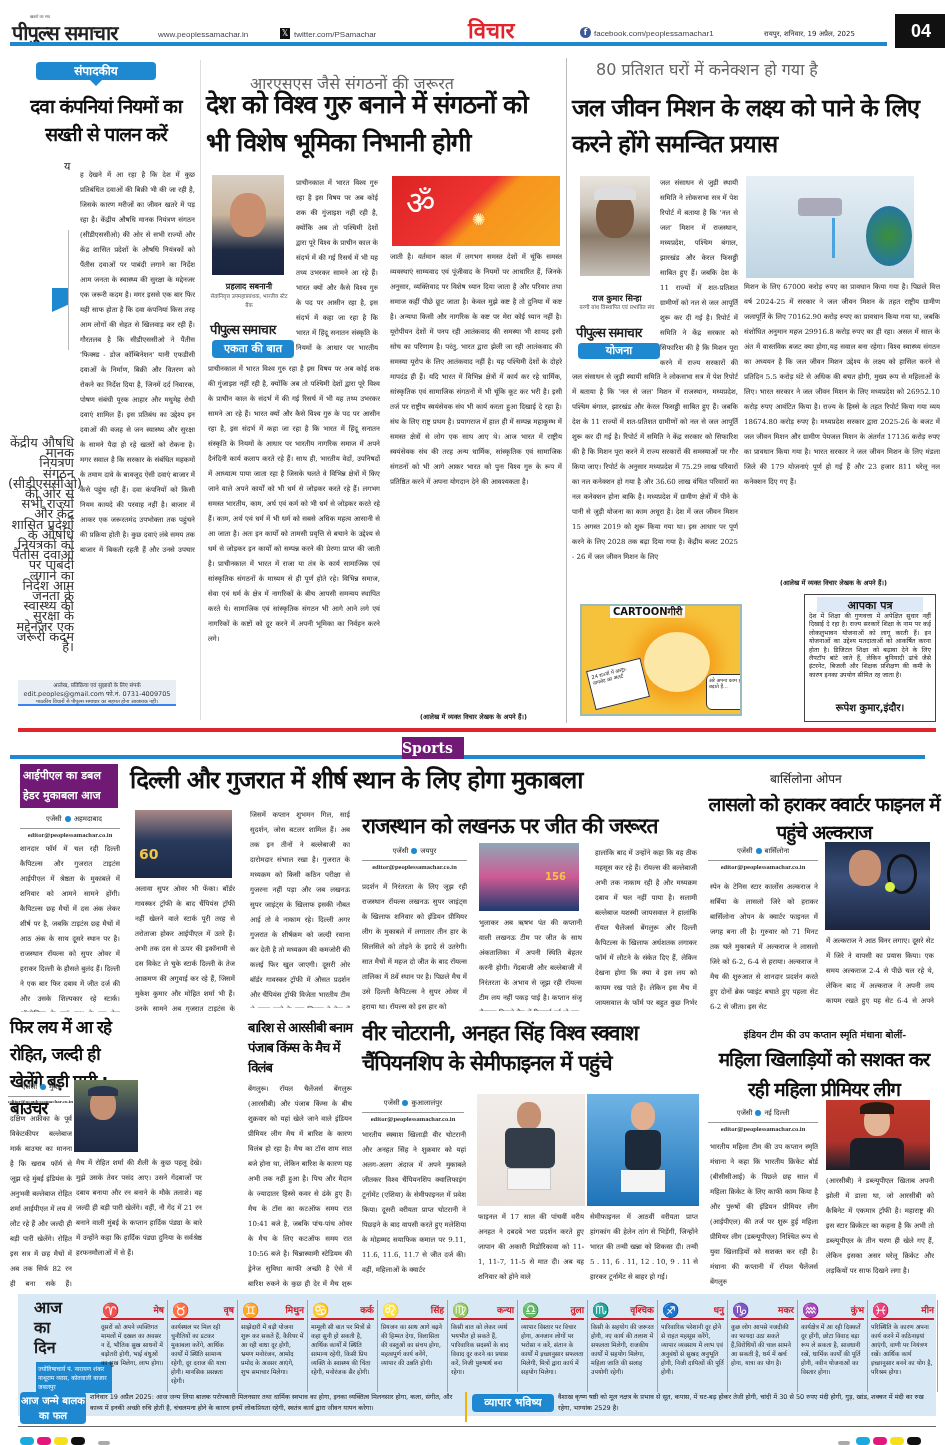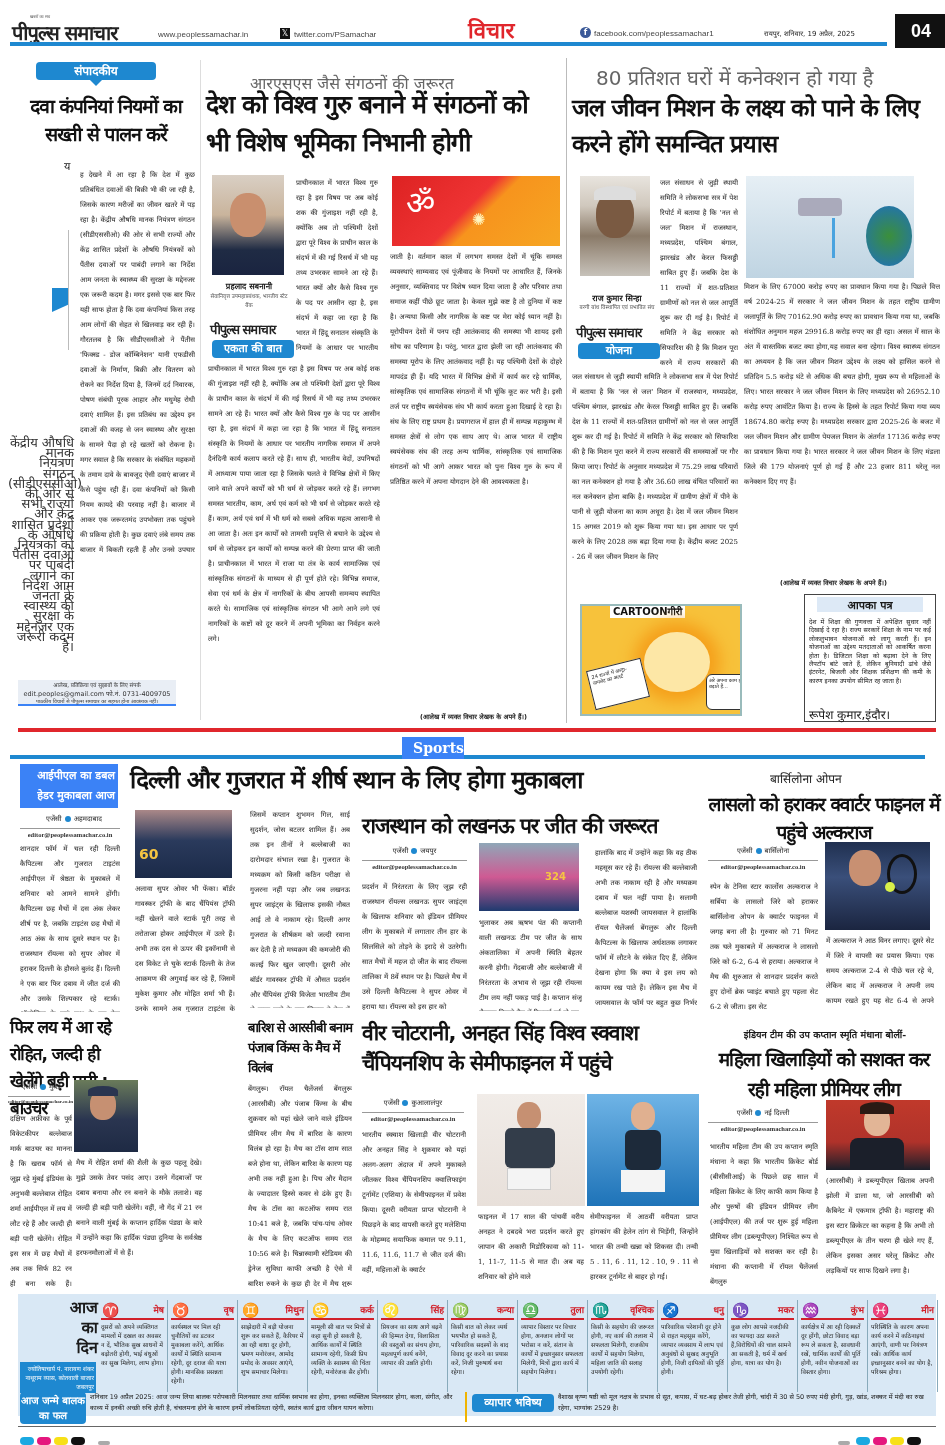--- a/index.html
+++ b/index.html
@@ -12,21 +12,21 @@
 .byline .dot{display:inline-block;width:6px;height:6px;border-radius:50%;background:#1e88d0;margin:0 3px;vertical-align:middle}
 .email{font-family:"Liberation Serif",serif;font-size:6.5px;font-weight:bold;text-align:center;border-top:1px solid #999;padding-top:2px;margin-top:2px;color:#333}
 .img{background:#888;overflow:hidden}
 .logo{font-family:"DejaVu Sans",sans-serif;font-weight:bold;font-size:20px;color:#222;letter-spacing:-1px}
 .hlink{font-family:"Liberation Sans",sans-serif;font-size:8px;color:#444}
 .blueline{background:#1e88d0}
 .redline{background:#e0262c}
 .pagebox{background:#111;color:#fff;font-family:"Liberation Sans",sans-serif;font-weight:bold;font-size:18px;text-align:center}
 
 .tagblue{background:#1e88d0;color:#fff;font-family:"DejaVu Sans",sans-serif;font-weight:bold;text-align:center;border-radius:4px}
-.tagred{background:#3b82f6;color:#fff;font-family:"DejaVu Sans",sans-serif;font-weight:bold;text-align:right}
+.tagred{background:#701a75;color:#fff;font-family:"DejaVu Sans",sans-serif;font-weight:bold;text-align:left}
 
 .hcell{position:absolute;top:1300px;height:115px;border-right:1px solid #8ab;padding:2px 3px}
 .hname{font-family:"DejaVu Sans",sans-serif;font-weight:bold;font-size:9px;color:#d1202a;text-align:right;border-bottom:2px solid #d1202a;height:18px;line-height:16px}
 .hglyph{position:absolute;left:4px;top:2px;font-size:14px;color:#234}
 .htext{font-family:"DejaVu Sans",sans-serif;font-size:7px;line-height:9.6px;color:#222;margin-top:2px}
 .dotc{display:inline-block;width:14px;height:8px;border-radius:4px;margin-right:3px}
 </style>
 </head>
 <body>
 
@@ -73,21 +73,21 @@
 <div class="abs t" style="top:176px;left:296px;width:82px;height:180px;overflow:hidden">प्राचीनकाल में भारत विश्व गुरु रहा है इस विषय पर अब कोई शक की गुंजाइश नहीं रही है, क्योंकि अब तो पश्चिमी देशों द्वारा पूरे विश्व के प्राचीन काल के संदर्भ में की गई रिसर्च में भी यह तथ्य उभरकर सामने आ रहे हैं। भारत क्यों और कैसे विश्व गुरु के पद पर आसीन रहा है, इस संदर्भ में कहा जा रहा है कि भारत में हिंदू सनातन संस्कृति के नियमों के आधार पर भारतीय नागरिक समाज में अपने दैनंदिनी कार्य कलाप करते रहे हैं। साथ ही, भारतीय वेदों, उपनिषदों में आध्यात्म पाया जाता रहा है जिसके चलते वे विभिन्न क्षेत्रों में किए जाने वाले अपने कार्यों को भी धर्म से जोड़कर करते रहे हैं। लगभग समस्त भारतीय, काम, अर्थ एवं कर्म को भी धर्म से जोड़कर करते रहे हैं। काम, अर्थ एवं धर्म में भी धर्म को सबसे अधिक महत्व आसानी से आ जाता है। अतः इन कार्यों को तामसी प्रवृत्ति से बचाने के उद्देश्य से धर्म से जोड़कर इन कार्यों को सम्पन्न करने की प्रेरणा प्राप्त की जाती है। प्राचीनकाल में भारत में राजा या तंत्र के कार्य सामाजिक एवं सांस्कृतिक संगठनों के माध्यम से ही पूर्ण होते रहे। विभिन्न समाज, सेवा एवं धर्म के क्षेत्र में नागरिकों के बीच आपसी समन्वय स्थापित करते थे। सामाजिक एवं सांस्कृतिक संगठन भी आगे आने लगे एवं नागरिकों के कष्टों को दूर करने में अपनी भूमिका का निर्वहन करने लगे।</div>
 <div class="abs t" style="top:362px;left:208px;width:172px;height:358px;overflow:hidden">प्राचीनकाल में भारत विश्व गुरु रहा है इस विषय पर अब कोई शक की गुंजाइश नहीं रही है, क्योंकि अब तो पश्चिमी देशों द्वारा पूरे विश्व के प्राचीन काल के संदर्भ में की गई रिसर्च में भी यह तथ्य उभरकर सामने आ रहे हैं। भारत क्यों और कैसे विश्व गुरु के पद पर आसीन रहा है, इस संदर्भ में कहा जा रहा है कि भारत में हिंदू सनातन संस्कृति के नियमों के आधार पर भारतीय नागरिक समाज में अपने दैनंदिनी कार्य कलाप करते रहे हैं। साथ ही, भारतीय वेदों, उपनिषदों में आध्यात्म पाया जाता रहा है जिसके चलते वे विभिन्न क्षेत्रों में किए जाने वाले अपने कार्यों को भी धर्म से जोड़कर करते रहे हैं। लगभग समस्त भारतीय, काम, अर्थ एवं कर्म को भी धर्म से जोड़कर करते रहे हैं। काम, अर्थ एवं धर्म में भी धर्म को सबसे अधिक महत्व आसानी से आ जाता है। अतः इन कार्यों को तामसी प्रवृत्ति से बचाने के उद्देश्य से धर्म से जोड़कर इन कार्यों को सम्पन्न करने की प्रेरणा प्राप्त की जाती है। प्राचीनकाल में भारत में राजा या तंत्र के कार्य सामाजिक एवं सांस्कृतिक संगठनों के माध्यम से ही पूर्ण होते रहे। विभिन्न समाज, सेवा एवं धर्म के क्षेत्र में नागरिकों के बीच आपसी समन्वय स्थापित करते थे। सामाजिक एवं सांस्कृतिक संगठन भी आगे आने लगे एवं नागरिकों के कष्टों को दूर करने में अपनी भूमिका का निर्वहन करने लगे।</div>
 <div class="abs img" style="top:176px;left:392px;width:168px;height:70px;background:linear-gradient(135deg,#d22 0%,#e33 45%,#f7941d 55%,#f6a623 100%)">
   <span style="position:absolute;left:14px;top:4px;font-size:32px;color:#fff;font-family:'DejaVu Sans',sans-serif">ॐ</span>
   <span style="position:absolute;left:80px;top:34px;font-size:16px;color:#fff7c0">✺</span>
 </div>
 <div class="abs t" style="top:250px;left:390px;width:172px;height:460px;overflow:hidden">जाती है। वर्तमान काल में लगभग समस्त देशों में चूंकि समस्त व्यवस्थाएं साम्यवाद एवं पूंजीवाद के नियमों पर आधारित हैं, जिनके अनुसार, व्यक्तिवाद पर विशेष ध्यान दिया जाता है और परिवार तथा समाज कहीं पीछे छूट जाता है। केवल मुझे कष्ट है तो दुनिया में कष्ट है। अन्यथा किसी और नागरिक के कष्ट पर मेरा कोई ध्यान नहीं है। यूरोपीयन देशों में पनप रही आतंकवाद की समस्या भी शायद इसी सोच का परिणाम है। परंतु, भारत द्वारा झेली जा रही आतंकवाद की समस्या यूरोप के लिए आतंकवाद नहीं है। यह पश्चिमी देशों के दोहरे मापदंड ही हैं। यदि भारत में विभिन्न क्षेत्रों में कार्य कर रहे धार्मिक, सांस्कृतिक एवं सामाजिक संगठनों में भी चूंकि कूट कर भरी है। इसी तर्ज पर राष्ट्रीय स्वयंसेवक संघ भी कार्य करता हुआ दिखाई दे रहा है। संघ के लिए राष्ट्र प्रथम है। प्रयागराज में हाल ही में सम्पन्न महाकुम्भ में समस्त क्षेत्रों से लोग एक साथ आए थे। आज भारत में राष्ट्रीय स्वयंसेवक संघ की तरह अन्य धार्मिक, सांस्कृतिक एवं सामाजिक संगठनों को भी आगे आकर भारत को पुनः विश्व गुरु के रूप में प्रतिष्ठित करने में अपना योगदान देने की आवश्यकता है।</div>
 <div class="abs" style="top:712px;left:420px;font-size:6.5px;font-weight:bold;font-family:'DejaVu Sans',sans-serif">(आलेख में व्यक्त विचार लेखक के अपने हैं।)</div>
 <div class="abs" style="top:58px;left:566px;width:1px;height:665px;background:#bbb"></div>
 
-<div class="abs sub" style="top:64px;left:596px;font-size:20px">80 प्रतिशत घरों में कनेक्शन हो गया है</div>
+<div class="abs sub" style="top:58px;left:596px;font-size:16px">80 प्रतिशत घरों में कनेक्शन हो गया है</div>
 <div class="abs hd" style="top:90px;left:572px;width:370px;font-size:24px;line-height:36px">जल जीवन मिशन के लक्ष्य को पाने के लिए करने होंगे समन्वित प्रयास</div>
 <div class="abs img" style="top:176px;left:580px;width:70px;height:100px;background:linear-gradient(180deg,#e8e4de 0%,#d0c8bd 30%,#8a7a68 60%,#c7c2ba 100%)">
   <div style="position:absolute;left:16px;top:16px;width:38px;height:46px;border-radius:45%;background:#7a5a42"></div>
   <div style="position:absolute;left:14px;top:10px;width:42px;height:14px;border-radius:50% 50% 0 0;background:#ddd"></div>
 </div>
 <div class="abs" style="top:292px;left:574px;width:86px;text-align:center;font-family:'DejaVu Sans',sans-serif;font-weight:bold;font-size:8px">राज कुमार सिन्हा</div>
 <div class="abs" style="top:303px;left:574px;width:86px;text-align:center;font-family:'DejaVu Sans',sans-serif;font-size:5.5px;line-height:8px;color:#555">बरगी बांध विस्थापित एवं प्रभावित संघ</div>
 <div class="abs logo" style="top:323px;left:576px;font-size:13px">पीपुल्स समाचार</div>
 <div class="abs tagblue" style="top:343px;left:578px;width:82px;height:16px;line-height:16px;font-size:11px">योजना</div>
 <div class="abs t" style="top:176px;left:660px;width:78px;height:192px;overflow:hidden">जल संसाधन से जुड़ी स्थायी समिति ने लोकसभा सत्र में पेश रिपोर्ट में बताया है कि 'नल से जल' मिशन में राजस्थान, मध्यप्रदेश, पश्चिम बंगाल, झारखंड और केरल फिसड्डी साबित हुए हैं। जबकि देश के 11 राज्यों में शत-प्रतिशत ग्रामीणों को नल से जल आपूर्ति शुरू कर दी गई है। रिपोर्ट में समिति ने केंद्र सरकार को सिफारिश की है कि मिशन पूरा करने में राज्य सरकारों की समस्याओं पर गौर किया जाए। रिपोर्ट के अनुसार मध्यप्रदेश में 75.29 लाख परिवारों का नल कनेक्शन हो गया है और 36.60 लाख वंचित परिवारों का नल कनेक्शन होना बाकि है। मध्यप्रदेश में ग्रामीण क्षेत्रों में पीने के पानी से जुड़ी योजना का काम अधूरा है। देश में जल जीवन मिशन 15 अगस्त 2019 को शुरू किया गया था। इस आधार पर पूर्ण करने के लिए 2028 तक बढ़ा दिया गया है। केंद्रीय बजट 2025 - 26 में जल जीवन मिशन के लिए</div>
@@ -101,23 +101,23 @@
 <div class="abs" style="top:578px;left:780px;font-size:6.5px;font-weight:bold;font-family:'DejaVu Sans',sans-serif">(आलेख में व्यक्त विचार लेखक के अपने हैं।)</div>
 
 <div class="abs" style="top:604px;left:580px;width:162px;height:112px;border:2px solid #9bb;background:#f7c23b;overflow:hidden">
   <div style="position:absolute;left:28px;top:-2px;background:#fff;padding:0 3px;font-family:'DejaVu Sans',sans-serif;font-weight:bold;font-size:10px;color:#111">CARTOONगीरी</div>
   <div style="position:absolute;left:62px;top:26px;width:66px;height:60px;border-radius:50%;background:#fde7a6;box-shadow:0 0 16px 10px #f59f1a"></div>
   <div style="position:absolute;left:8px;top:58px;width:56px;height:40px;background:#fff;border:1px solid #333;font-size:5px;padding:3px;transform:rotate(-14deg);font-family:'DejaVu Sans',sans-serif">24 राज्यों में अल्ट्रा-वायलेट का अलर्ट</div>
   <div style="position:absolute;left:124px;top:68px;width:40px;height:36px;background:#fff;border:1px solid #333;border-radius:6px;font-size:5px;padding:2px;font-family:'DejaVu Sans',sans-serif">अरे अपना काम ही बढ़ाते हैं...</div>
 </div>
 
 <div class="abs" style="top:594px;left:804px;width:132px;height:128px;border:1px solid #444;padding:2px 4px">
-  <div style="background:#dde9f6;text-align:center;font-family:'DejaVu Sans',sans-serif;font-weight:bold;font-size:11px;margin:0 8px 6px">आपका पत्र</div>
+  <div style="background:#dde9f6;text-align:center;font-family:'DejaVu Sans',sans-serif;font-weight:bold;font-size:11px;margin:0 8px 0">आपका पत्र</div>
   <div class="t" style="font-size:6.3px;line-height:8.4px;height:88px;overflow:hidden">देश में शिक्षा की गुणवत्ता में अपेक्षित सुधार नहीं दिखाई दे रहा है। राज्य सरकारें शिक्षा के नाम पर कई लोकलुभावन योजनाओं को लागू करती हैं। इन योजनाओं का उद्देश्य मतदाताओं को आकर्षित करना होता है। डिजिटल शिक्षा को बढ़ावा देने के लिए लैपटॉप बांटे जाते हैं, लेकिन बुनियादी ढांचे जैसे इंटरनेट, बिजली और शिक्षक प्रशिक्षण की कमी के कारण इनका उपयोग सीमित रह जाता है।</div>
-  <div style="text-align:left;font-size:12px;font-weight:normal;font-family:'DejaVu Sans',sans-serif">रूपेश कुमार,इंदौर।</div>
+  <div style="text-align:center;font-size:10px;font-weight:bold;font-family:'DejaVu Sans',sans-serif">रूपेश कुमार,इंदौर।</div>
 </div>
 
 <div class="abs redline" style="top:728px;left:18px;width:918px;height:4px"></div>
 <div class="abs blueline" style="top:755px;left:10px;width:915px;height:4px"></div>
 <div class="abs tagred" style="top:737px;left:402px;width:62px;height:22px;line-height:22px;font-size:14px;font-family:'DejaVu Serif',serif">Sports</div>
 
 <div class="abs tagred" style="top:764px;left:20px;width:98px;height:44px;font-size:11px;line-height:20px;padding:2px 3px">आईपीएल का डबल हेडर मुकाबला आज</div>
 <div class="abs hd" style="top:764px;left:130px;width:580px;font-size:24px;line-height:32px;white-space:nowrap">दिल्ली और गुजरात में शीर्ष स्थान के लिए होगा मुकाबला</div>
 <div class="abs byline" style="top:814px;left:24px;width:100px"><span>एजेंसी</span><span class="dot"></span><span>अहमदाबाद</span></div>
 <div class="abs email" style="top:826px;left:20px;width:100px">editor@peoplessamachar.co.in</div>
@@ -126,21 +126,21 @@
   <span style="position:absolute;left:4px;top:36px;color:#f5c542;font-weight:bold;font-size:14px;font-family:'DejaVu Sans',sans-serif">60</span>
 </div>
 <div class="abs t" style="top:882px;left:135px;width:100px;height:130px;overflow:hidden">अलावा सुपर ओवर भी फेंका। बॉर्डर गावस्कर ट्रॉफी के बाद चैंपियंस ट्रॉफी नहीं खेलने वाले स्टार्क पूरी तरह से तरोताजा होकर आईपीएल में उतरे हैं। अभी तक दस से ऊपर की इकॉनामी से दस विकेट ले चुके स्टार्क दिल्ली के तेज आक्रमण की अगुवाई कर रहे हैं, जिसमें मुकेश कुमार और मोहित शर्मा भी हैं। उनके सामने अब गुजरात टाइटंस के शीर्षक्रम पर अंकुश लगाने की जिम्मेदारी होगी,</div>
 <div class="abs t" style="top:808px;left:250px;width:100px;height:200px;overflow:hidden">जिसमें कप्तान शुभमन गिल, साई सुदर्शन, जोस बटलर शामिल हैं। अब तक इन तीनों ने बल्लेबाजी का दारोमदार संभाल रखा है। गुजरात के मध्यक्रम को किसी कठिन परीक्षा से गुजरना नहीं पड़ा और जब लखनऊ सुपर जाइंट्स के खिलाफ इसकी नौबत आई तो वे नाकाम रहे। दिल्ली अगर गुजरात के शीर्षक्रम को जल्दी रवाना कर देती है तो मध्यक्रम की कमजोरी की कलई फिर खुल जाएगी। दूसरी ओर बॉर्डर गावस्कर ट्रॉफी में औसत प्रदर्शन और चैंपियंस ट्रॉफी विजेता भारतीय टीम से बाहर रहने के बाद सिराज ने ब्रेक में अपनी कमियों पर काफी मेहनत की है और नतीजे सामने हैं।</div>
 
 <div class="abs hd" style="top:812px;left:362px;width:345px;font-size:21px;line-height:28px;white-space:nowrap">राजस्थान को लखनऊ पर जीत की जरूरत</div>
 <div class="abs byline" style="top:846px;left:362px;width:105px"><span>एजेंसी</span><span class="dot"></span><span>जयपुर</span></div>
 <div class="abs email" style="top:858px;left:362px;width:105px">editor@peoplessamachar.co.in</div>
 <div class="abs t" style="top:880px;left:362px;width:105px;height:130px;overflow:hidden">प्रदर्शन में निरंतरता के लिए जूझ रही राजस्थान रॉयल्स लखनऊ सुपर जाइंट्स के खिलाफ शनिवार को इंडियन प्रीमियर लीग के मुकाबले में लगातार तीन हार के सिलसिले को तोड़ने के इरादे से उतरेगी। सात मैचों में महज दो जीत के बाद रॉयल्स तालिका में 8वें स्थान पर है। पिछले मैच में उसे दिल्ली कैपिटल्स ने सुपर ओवर में हराया था। रॉयल्स को इस हार को</div>
 <div class="abs img" style="top:843px;left:479px;width:100px;height:68px;background:linear-gradient(180deg,#8fa7b8 0%,#cf5a93 50%,#1e3a6f 100%)">
-  <span style="position:absolute;left:66px;top:28px;color:#f5c542;font-weight:bold;font-size:10px;font-family:'DejaVu Sans',sans-serif">324</span>
+  <span style="position:absolute;left:66px;top:28px;color:#f5c542;font-weight:bold;font-size:10px;font-family:'DejaVu Sans',sans-serif">156</span>
 </div>
 <div class="abs t" style="top:916px;left:479px;width:103px;height:95px;overflow:hidden">भुलाकर अब ऋषभ पंत की कप्तानी वाली लखनऊ टीम पर जीत के साथ अंकतालिका में अपनी स्थिति बेहतर करनी होगी। गेंदबाजी और बल्लेबाजी में निरंतरता के अभाव से जूझ रही रॉयल्स टीम लय नहीं पकड़ पाई है। कप्तान संजू सैमसन पिछले मैच में रिटायर्ड हर्ट हो गए</div>
 <div class="abs t" style="top:846px;left:595px;width:102px;height:165px;overflow:hidden">हालांकि बाद में उन्होंने कहा कि वह ठीक महसूस कर रहे हैं। रॉयल्स की बल्लेबाजी अभी तक नाकाम रही है और मध्यक्रम दबाव में चल नहीं पाया है। सलामी बल्लेबाज यशस्वी जायसवाल ने हालांकि रॉयल चैलेंजर्स बेंगलुरू और दिल्ली कैपिटल्स के खिलाफ अर्धशतक लगाकर फॉर्म में लौटने के संकेत दिए हैं, लेकिन देखना होगा कि क्या वे इस लय को कायम रख पाते हैं। लेकिन इस मैच में जायसवाल के फॉर्म पर बहुत कुछ निर्भर करेगा।</div>
 
 <div class="abs sub" style="top:770px;left:770px;font-size:12px;color:#222">बार्सिलोना ओपन</div>
 <div class="abs hd" style="top:790px;left:708px;width:232px;font-size:19px;line-height:28px;text-align:center">लासलो को हराकर क्वार्टर फाइनल में पहुंचे अल्कराज</div>
 <div class="abs byline" style="top:846px;left:708px;width:110px"><span>एजेंसी</span><span class="dot"></span><span>बार्सिलोना</span></div>
 <div class="abs email" style="top:858px;left:708px;width:110px">editor@peoplessamachar.co.in</div>
 <div class="abs t" style="top:880px;left:710px;width:108px;height:130px;overflow:hidden">स्पेन के टेनिस स्टार कार्लोस अल्कराज ने सर्बिया के लासलो जिरे को हराकर बार्सिलोना ओपन के क्वार्टर फाइनल में जगह बना ली है। गुरुवार को 71 मिनट तक चले मुकाबले में अल्कराज ने लासलो जिरे को 6-2, 6-4 से हराया। अल्कराज ने मैच की शुरुआत से शानदार प्रदर्शन करते हुए दोनों ब्रेक प्वाइंट बचाते हुए पहला सेट 6-2 से जीता। इस सेट</div>
 <div class="abs img" style="top:842px;left:825px;width:105px;height:88px;background:linear-gradient(180deg,#203050 0%,#3a4f7a 40%,#1b2540 100%)">
@@ -186,21 +186,21 @@
 <div class="abs email" style="top:1120px;left:708px;width:110px">editor@peoplessamachar.co.in</div>
 <div class="abs t" style="top:1140px;left:710px;width:108px;height:150px;overflow:hidden">भारतीय महिला टीम की उप कप्तान स्मृति मंधाना ने कहा कि भारतीय क्रिकेट बोर्ड (बीसीसीआई) के पिछले छह साल में महिला क्रिकेट के लिए काफी काम किया है और पुरुषों की इंडियन प्रीमियर लीग (आईपीएल) की तर्ज पर शुरू हुई महिला प्रीमियर लीग (डब्ल्यूपीएल) निश्चित रूप से युवा खिलाड़ियों को सशक्त कर रही है। मंधाना की कप्तानी में रॉयल चैलेंजर्स बेंगलुरु</div>
 <div class="abs img" style="top:1100px;left:826px;width:104px;height:70px;background:linear-gradient(180deg,#c0392b 0%,#b0322a 60%,#1b1f2a 100%)">
   <div style="position:absolute;left:38px;top:6px;width:26px;height:30px;border-radius:45%;background:#e2b596"></div>
   <div style="position:absolute;left:34px;top:2px;width:34px;height:12px;border-radius:50% 50% 0 0;background:#2a1a14"></div>
   <div style="position:absolute;left:24px;top:38px;width:54px;height:32px;background:#1b1f2a;border-radius:8px 8px 0 0"></div>
 </div>
 <div class="abs t" style="top:1174px;left:826px;width:108px;height:116px;overflow:hidden">(आरसीबी) ने डब्ल्यूपीएल खिताब अपनी झोली में डाला था, जो आरसीबी को कैबिनेट में एकमात्र ट्रॉफी है। महाराष्ट्र की इस स्टार क्रिकेटर का कहना है कि अभी तो डब्ल्यूपीएल के तीन चरण ही खेले गए हैं, लेकिन इसका असर घरेलू क्रिकेट और लड़कियों पर साफ दिखने लगा है।</div>
 
 <div class="abs" style="top:1294px;left:18px;width:918px;height:122px;background:#d9e8f5"></div>
-<div class="abs" style="top:1294px;left:18px;width:80px;height:122px;text-align:right">
+<div class="abs" style="top:1294px;left:34px;width:80px;height:122px;text-align:left">
   <div style="font-family:'DejaVu Sans',sans-serif;font-weight:bold;font-size:16px;line-height:20px;margin-top:4px">आज</div>
   <div style="font-family:'DejaVu Sans',sans-serif;font-weight:bold;font-size:16px;line-height:20px">का</div>
   <div style="font-family:'DejaVu Sans',sans-serif;font-weight:bold;font-size:16px;line-height:20px">दिन</div>
   <div style="background:#1e88d0;color:#fff;font-size:6px;line-height:9px;padding:2px;margin:4px 2px 0;font-family:'DejaVu Sans',sans-serif">ज्योतिषाचार्य पं. नारायण शंकर नाथूराम व्यास, कोतवाली बाजार जबलपुर</div>
 </div>
 <div id="signs">
     <div class="hcell" style="left: 98px; width: 70px; height: 92px;">
       <span class="hglyph">♈</span>
       <div class="hname">मेष</div>
       <div class="htext" style="height:66px;overflow:hidden;font-size:6.2px;line-height:9px">दूसरों को अपने व्यक्तिगत मामलों में दखल का अवसर न दें, भौतिक सुख साधनों में बढ़ोतरी होगी, भाई बंधुओं का सुख मिलेगा, लाभ होगा।</div>

